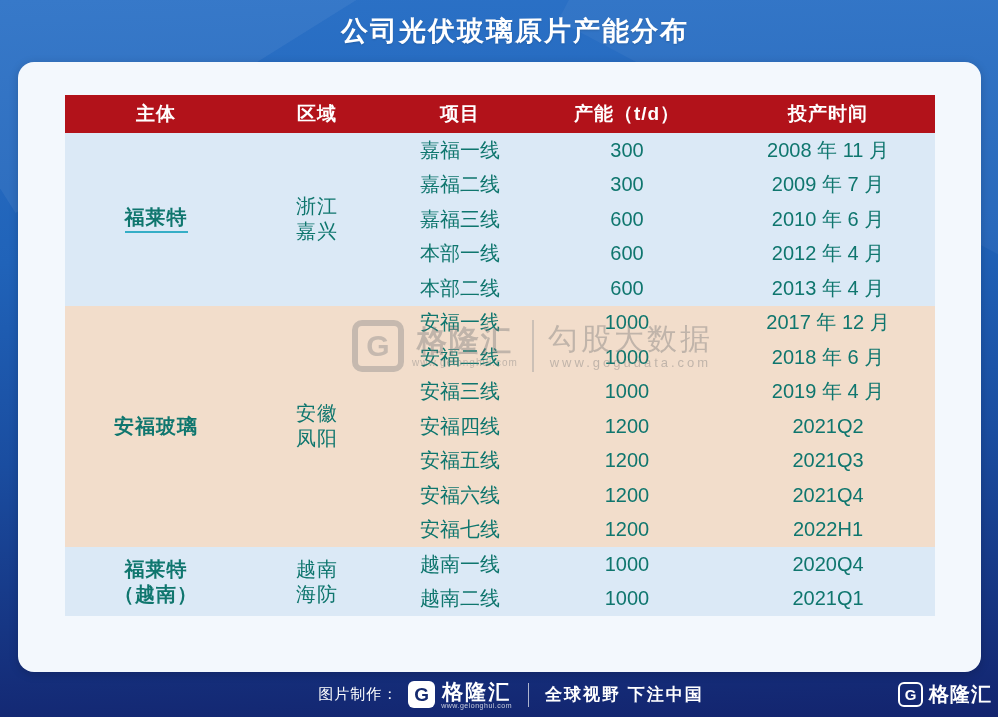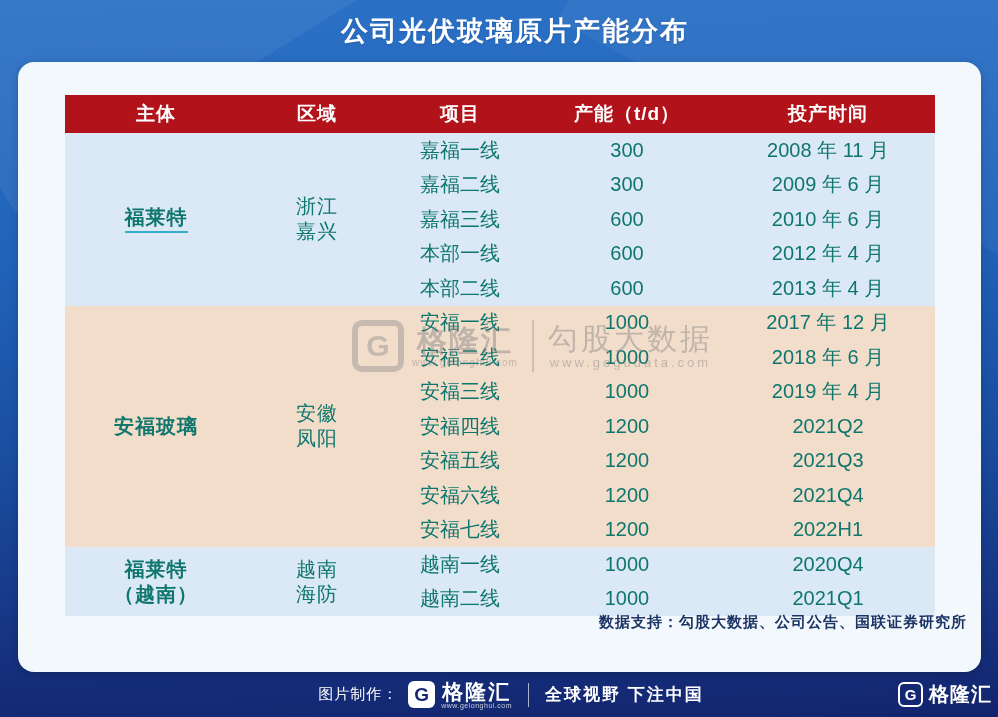--- a/index.html
+++ b/index.html
@@ -125,21 +125,21 @@
             <div>浙江</div>
             <div>嘉兴</div>
           </td>
           <td>嘉福一线</td>
           <td class="num">300</td>
           <td>2008 年 11 月</td>
         </tr>
         <tr style="background: rgb(219, 233, 246);">
           <td>嘉福二线</td>
           <td class="num">300</td>
-          <td>2009 年 6 月</td>
+          <td>2009 年 7 月</td>
         </tr>
         <tr style="background: rgb(219, 233, 246);">
           <td>嘉福三线</td>
           <td class="num">600</td>
           <td>2010 年 6 月</td>
         </tr>
         <tr style="background: rgb(219, 233, 246);">
           <td>本部一线</td>
           <td class="num">600</td>
           <td>2012 年 4 月</td>
@@ -218,21 +218,20 @@
       <div class="wm-brand">格隆汇</div>
       <div class="wm-url">www.gelonghui.com</div>
     </div>
     <div class="wm-div"></div>
     <div class="wm-col">
       <div class="wm-brand2">勾股大数据</div>
       <div class="wm-url2">www.gogudata.com</div>
     </div>
   </div>
 
-  <div class="source-note">数据支持：勾股大数据、公司公告、国联证券研究所</div>
 </div>
 
 <div class="footer">
   <span class="footer-made">图片制作：</span>
   <div class="logo-box-filled">G</div>
   <div class="brand-col">
     <span class="brand-name">格隆汇</span>
     <span class="brand-url">www.gelonghui.com</span>
   </div>
   <div class="footer-div"></div>

